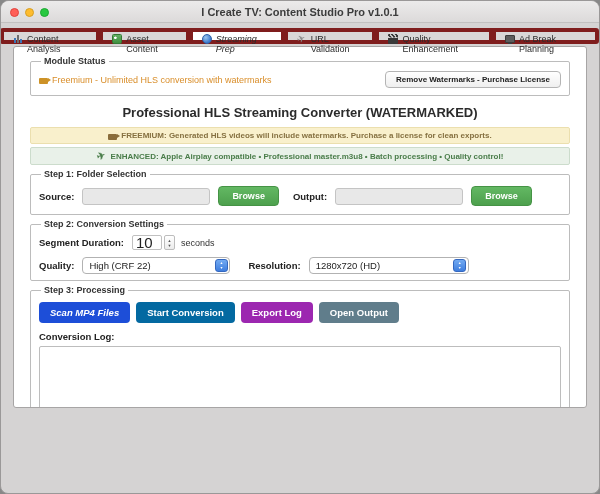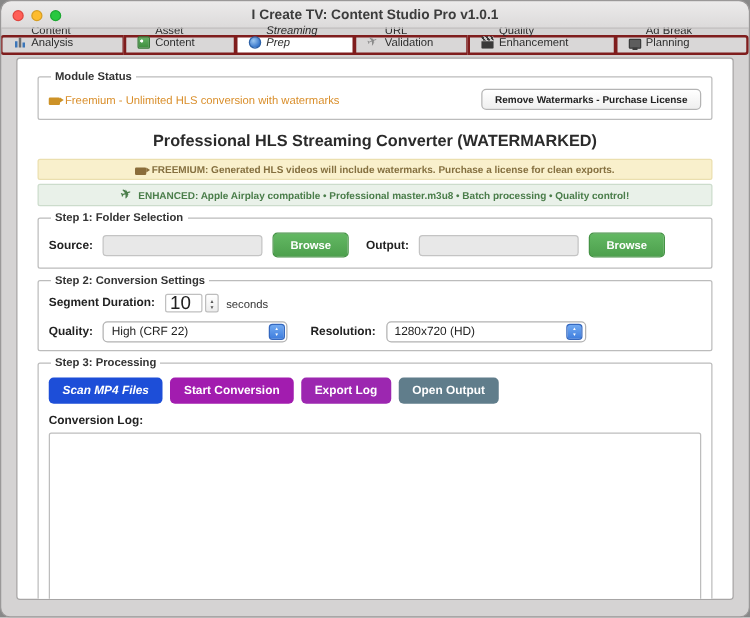--- a/index.html
+++ b/index.html
@@ -14,21 +14,21 @@
               display:flex; align-items:center; justify-content:center; position:relative; }
   .traffic { position:absolute; left:9px; top:7px; display:flex; gap:6px; }
   .light { width:9px; height:9px; border-radius:50%; }
   .light.red    { background:#ff5f57; border:0.5px solid #e0443e; }
   .light.yellow { background:#febc2e; border:0.5px solid #d69e24; }
   .light.green  { background:#28c840; border:0.5px solid #1da832; }
   .win-title { font-size:11px; font-weight:bold; color:#3c3c3c; }
 
   
   .tabbar { display:flex; justify-content:center; margin-top:5px; }
-  .tab { display:flex; align-items:flex-end; background:#d9d7d7; border:2px solid #7f1d1d;
+  .tab { display:flex; align-items:flex-start; background:#d9d7d7; border:4px solid #7f1d1d;
          padding:2px 9px 3px; font-size:9px; color:#2c2c2c; margin-left:-1px; cursor:default; height:16px; }
   .tab:first-child { border-radius:3px 0 0 3px; }
   .tab:last-child  { border-radius:0 3px 3px 0; }
   .tab.selected { background:#ffffff; position:relative; z-index:2;font-style:italic; }
 
   
   .ic { display:inline-block; width:10px; height:10px; margin-right:4px; position:relative; flex:0 0 auto; }
   .ic-chart { background-image:linear-gradient(#3c76b8,#3c76b8),linear-gradient(#6e6e6e,#6e6e6e),linear-gradient(#3c76b8,#3c76b8);
               background-size:2px 5px,2px 8px,2px 4px; background-position:1px 4px,4px 1px,7px 5px; background-repeat:no-repeat; }
   .ic-image { background:radial-gradient(circle at 30% 35%, #fff 0 1px, transparent 1.5px), linear-gradient(#63b063,#3f8f3f);
@@ -40,21 +40,21 @@
                 linear-gradient(#3a3a3a,#3a3a3a) bottom left/10px 6px no-repeat; border-radius:1px; }
   .ic-tv { height:8px; margin-top:1px; background:#5d5d5d; border:1px solid #3c3c3c; border-radius:1px; }
   .ic-tv::after { content:""; position:absolute; left:2px; bottom:-2px; width:4px; height:2px; background:#3c3c3c; }
   .ic-camera { width:9px; height:6px; margin-top:2px; border-radius:1px; background:#cd9227; }
   .ic-camera::after { content:""; position:absolute; right:-3px; top:0.5px;
                       border-left:3px solid #cd9227; border-top:2.5px solid transparent; border-bottom:2.5px solid transparent; }
   .ic-camera.dark { background:#8a6d3b; } .ic-camera.dark::after { border-left-color:#8a6d3b; }
   .ic-rocket.green::before { color:#4a7d4a; }
 
   
-  .panel { margin:2px 12px 0; height:434px; background:#fff; border:1px solid #a7a5a5; border-radius:3px;
+  .panel { margin:2px 12px 0; height:362px; background:#fff; border:1px solid #a7a5a5; border-radius:3px;
            padding:5px 16px 6px; overflow:hidden; }
 
   fieldset { border:1px solid #bcbcbc; border-radius:2px; padding:3px 8px 6px; margin-top:4px; background:#fff; }
   legend { font-size:9px; font-weight:bold; color:#333; padding:0 3px; margin-left:2px; }
 
   
   .module-row { display:flex; align-items:center; justify-content:space-between; padding:2px 0 1px; }
   .freemium-status { display:flex; align-items:center; font-size:9px; color:#d98e2a; }
   .purchase-btn { font-size:8px; font-weight:bold; color:#222; background:linear-gradient(#ffffff,#efefef);
                   border:1px solid #b4b4b4; border-radius:4px; padding:3px 10px; cursor:pointer; }
@@ -200,21 +200,21 @@
           <span class="combo-text">1280x720 (HD)</span>
           <span class="combo-btn"></span>
         </div>
       </div>
     </fieldset>
 
     <fieldset>
       <legend>Step 3: Processing</legend>
       <div class="actions">
         <button class="action-btn" style="background-color: #1d4ed8; font-style: italic;">Scan MP4 Files</button>
-        <button class="action-btn" style="background-color: #a21caf;">Start Conversion</button>
+        <button class="action-btn" style="background-color: #0369a1;">Start Conversion</button>
         <button class="action-btn" style="background-color: rgb(156, 39, 176);">Export Log</button>
         <button class="action-btn" style="background-color: rgb(96, 125, 139);">Open Output</button>
       </div>
       <div class="log-label">Conversion Log:</div>
       <div class="log-box"></div>
     </fieldset>
 
   </div>
 </div>
 

